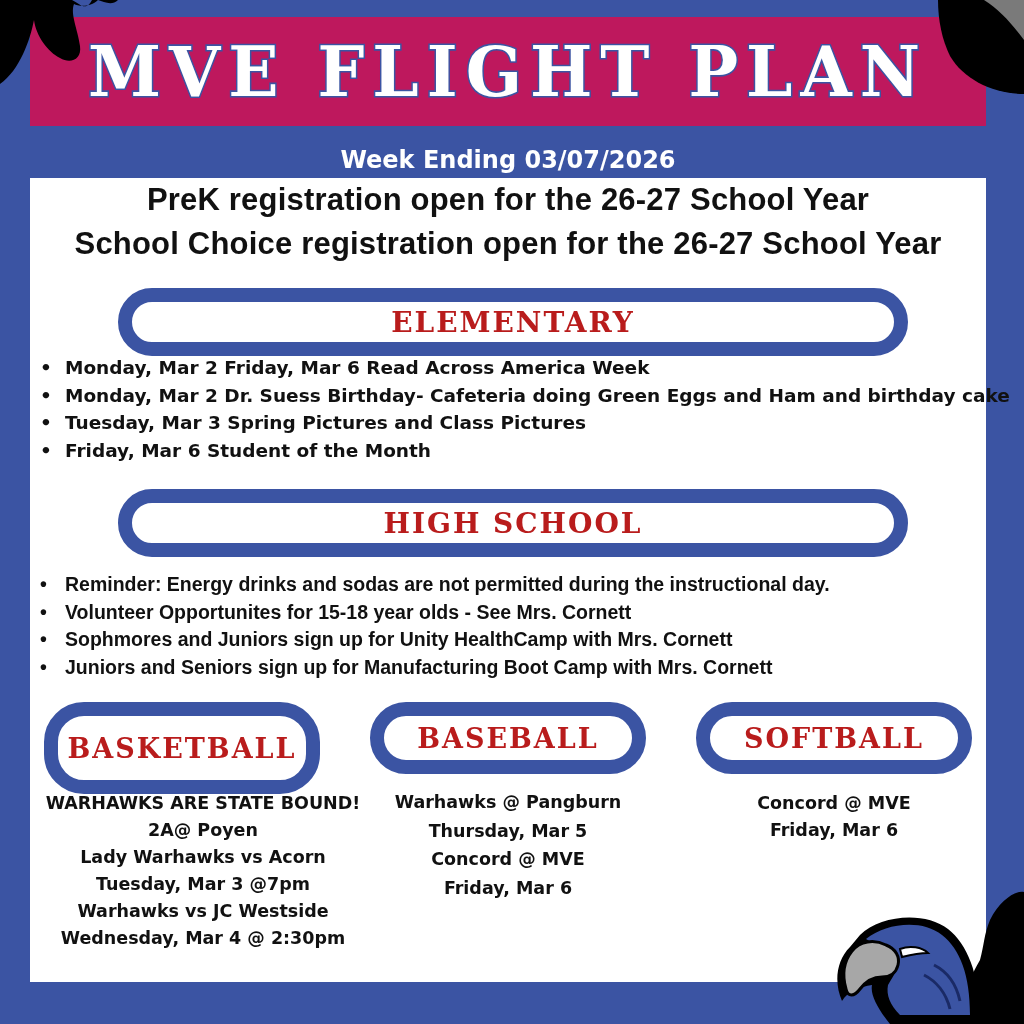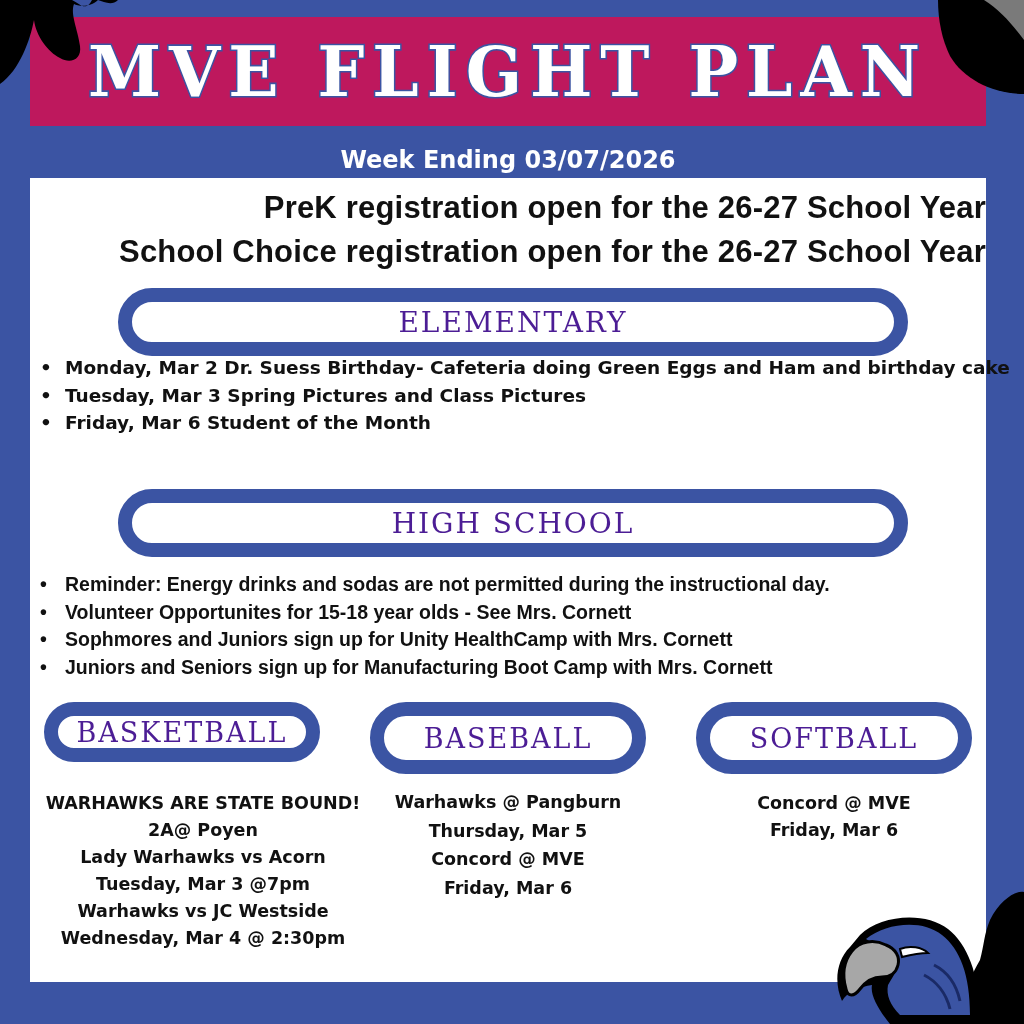--- a/index.html
+++ b/index.html
@@ -27,31 +27,31 @@
       position: absolute; left: 30px; top: 126px; width: 956px; height: 68px;
       display: flex; align-items: center; justify-content: center;
       color: #fff; font-weight: bold; font-size: 24px;
       font-family: "DejaVu Sans", sans-serif;
     }
     .main-panel {
       position: absolute; left: 30px; top: 178px; width: 956px; height: 804px;
       background: #fff;
     }
     .announce {
-      text-align: right; font-family: "Liberation Sans", sans-serif;
+      text-align: center; font-family: "Liberation Sans", sans-serif;
       font-weight: bold; font-size: 31px; line-height: 44px;
-      margin-top: 8px; letter-spacing: 0.2px;
+      margin-top: 0px; letter-spacing: 0.2px;
     }
     .pill {
       position: absolute; border: 14px solid #3b54a3; border-radius: 40px;
       background: #fff; display: flex; align-items: center; justify-content: center;
     }
     .pill span {
-      font-family: "DejaVu Serif", serif; font-weight: normal;
-      font-size: 28px; letter-spacing: 2px; color: #4c1d95;
+      font-family: "DejaVu Serif", serif; font-weight: bold;
+      font-size: 28px; letter-spacing: 2px; color: #b91c1c;
     }
     .pill.sm span { font-size: 27px; }
     .blist {
       position: absolute; left: 0; width: 956px; list-style: none;
     }
     .blist li {
       position: relative; padding-left: 35px; font-weight: bold;
       font-size: 18.5px; line-height: 27.5px; white-space: nowrap;
     }
     .blist li::before {
@@ -91,36 +91,37 @@
 <div class="main-panel">
   <div class="announce">
     <div>PreK registration open for the 26-27 School Year</div>
     <div>School Choice registration open for the 26-27 School Year</div>
   </div>
 
   <div class="pill" style="left:88px;top:110px;width:790px;height:68px;">
     <span>ELEMENTARY</span>
   </div>
   <ul class="blist" style="top:176px;">
+    <li>Monday, Mar 2 Friday, Mar 6 Read Across America Week</li>
     <li>Monday, Mar 2 Dr. Suess Birthday- Cafeteria doing Green Eggs and Ham and birthday cake</li>
     <li>Tuesday, Mar 3 Spring Pictures and Class Pictures</li>
     <li>Friday, Mar 6 Student of the Month</li>
   </ul>
 
   <div class="pill" style="left:88px;top:311px;width:790px;height:68px;">
     <span>HIGH SCHOOL</span>
   </div>
   <ul class="blist hs" style="top:393px;">
     <li>Reminder: Energy drinks and sodas are not permitted during the instructional day.</li>
     <li>Volunteer Opportunites for 15-18 year olds - See Mrs. Cornett</li>
     <li>Sophmores and Juniors sign up for Unity HealthCamp with Mrs. Cornett</li>
     <li>Juniors and Seniors sign up for Manufacturing Boot Camp with Mrs. Cornett</li>
   </ul>
 
-  <div class="pill sm" style="left:14px;top:524px;width:276px;height:60px;">
+  <div class="pill sm" style="left:14px;top:524px;width:276px;height:92px;">
     <span>BASKETBALL</span>
   </div>
   <div class="sport-text" style="left:8px;top:612px;width:330px;">
     <div>WARHAWKS ARE STATE BOUND!</div>
     <div>2A@ Poyen</div>
     <div>Lady Warhawks vs Acorn</div>
     <div>Tuesday, Mar 3 @7pm</div>
     <div>Warhawks vs JC Westside</div>
     <div>Wednesday, Mar 4 @ 2:30pm</div>
   </div>

